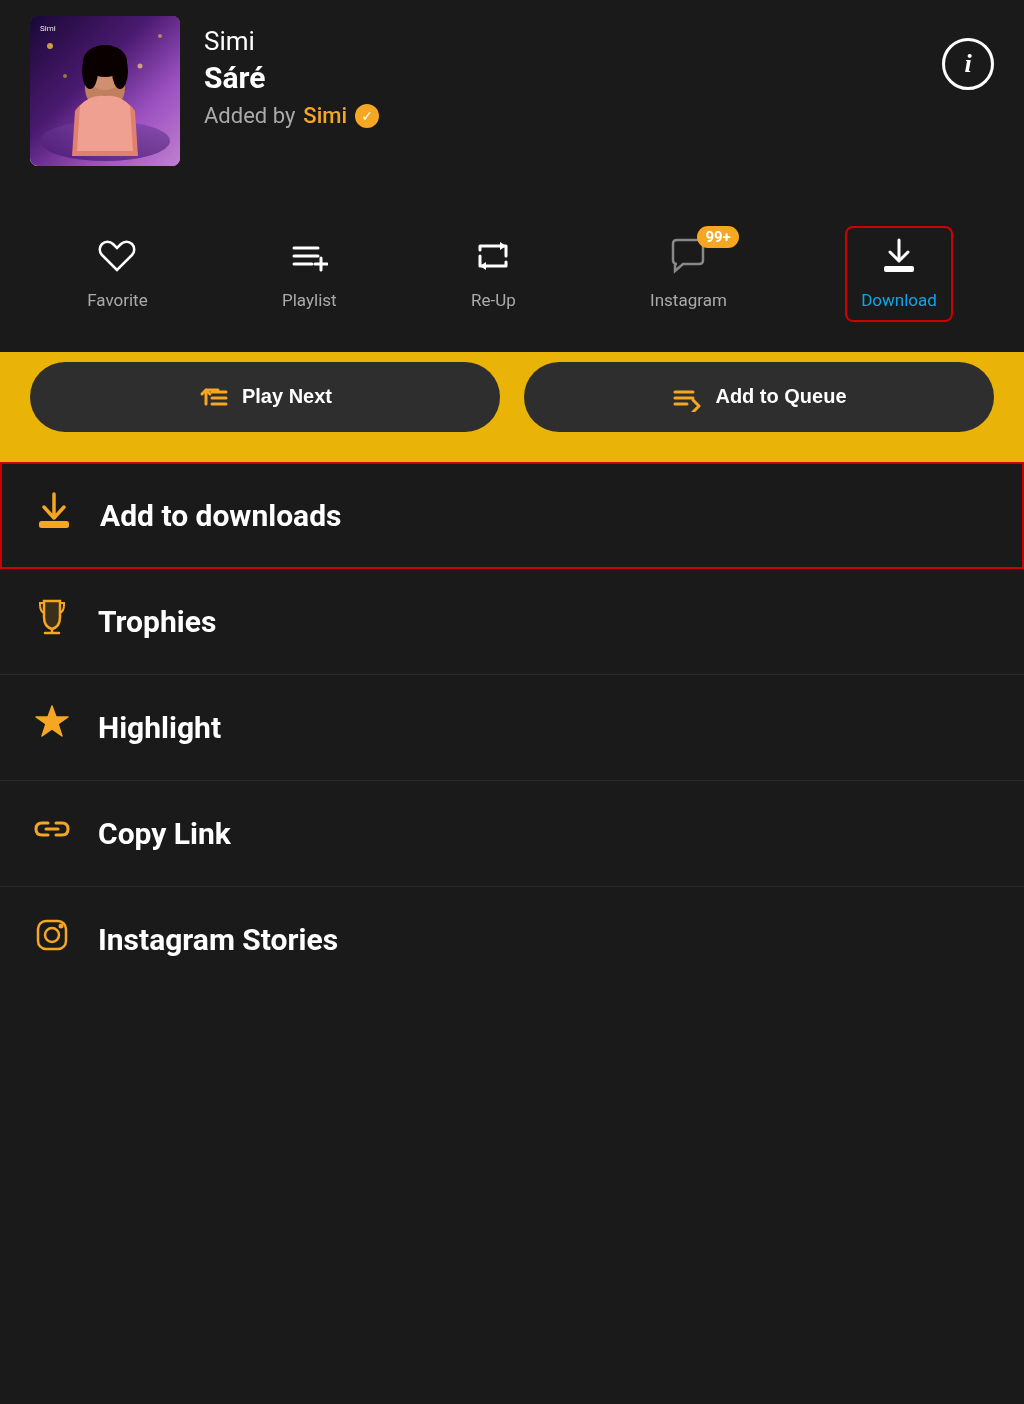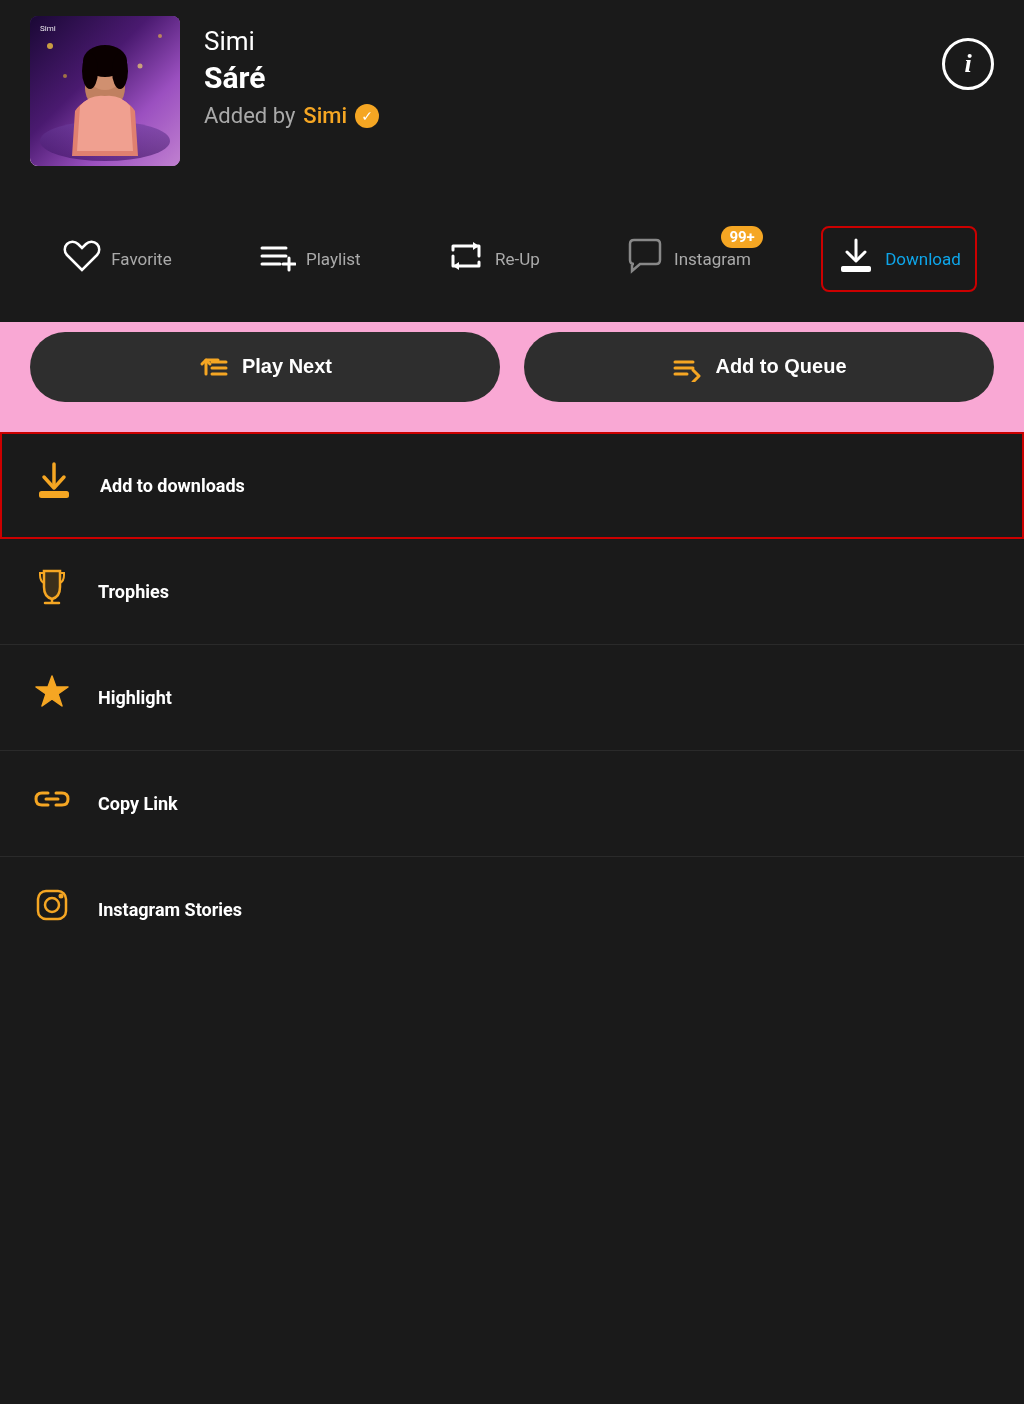--- a/index.html
+++ b/index.html
@@ -115,20 +115,21 @@
 
     .actions-row {
       display: flex;
       justify-content: space-around;
       padding: 30px 20px;
       background-color: #1a1a1a;
     }
 
     .action-item {
       display: flex;
+      flex-direction: column;
       align-items: center;
       gap: 10px;
       cursor: pointer;
       padding: 12px 16px;
       border-radius: 8px;
       position: relative;
     }
 
     .action-item.highlighted {
       border: 2.5px solid #cc0000;
@@ -162,21 +163,21 @@
       font-size: 15px;
       font-weight: 700;
       min-width: 28px;
       text-align: center;
     }
 
     .quick-actions {
       display: flex;
       gap: 24px;
       padding: 10px 30px 30px 30px;
-      background-color: #f9a8d4;
+      background-color: #eab308;
     }
 
     .quick-btn {
       flex: 1;
       background-color: #2e2e2e;
       border: none;
       border-radius: 50px;
       padding: 20px 24px;
       color: #ffffff;
       font-size: 20px;
@@ -214,21 +215,21 @@
 
     .menu-item-icon {
       font-size: 36px;
       color: #f5a623;
       width: 44px;
       text-align: center;
       flex-shrink: 0;
     }
 
     .menu-item-label {
-      font-size: 18px;
+      font-size: 30px;
       font-weight: 700;
       color: #ffffff;
     }
 
     .comment-icon-wrap {
       position: relative;
     }
 
   </style>
 </head>

